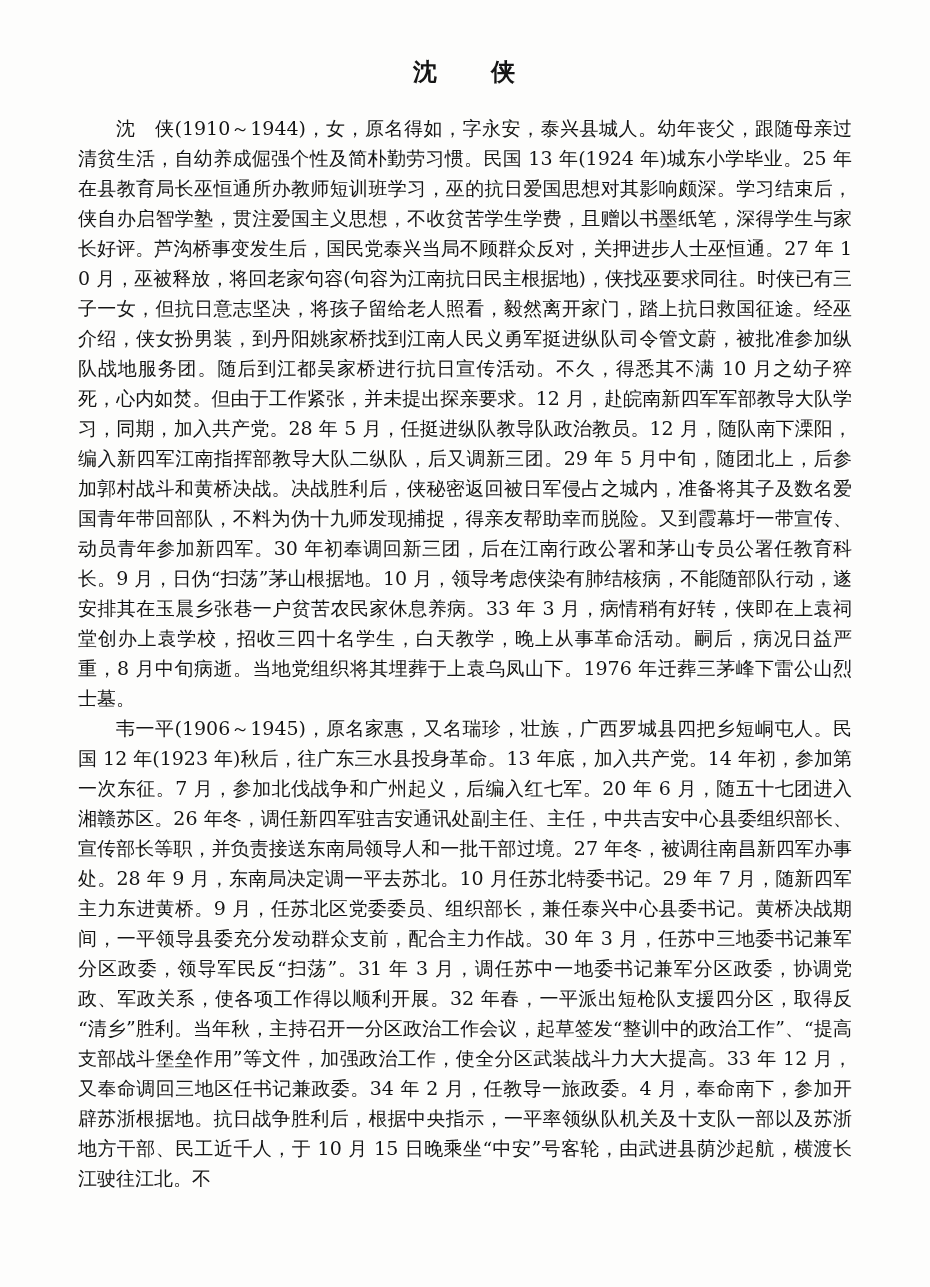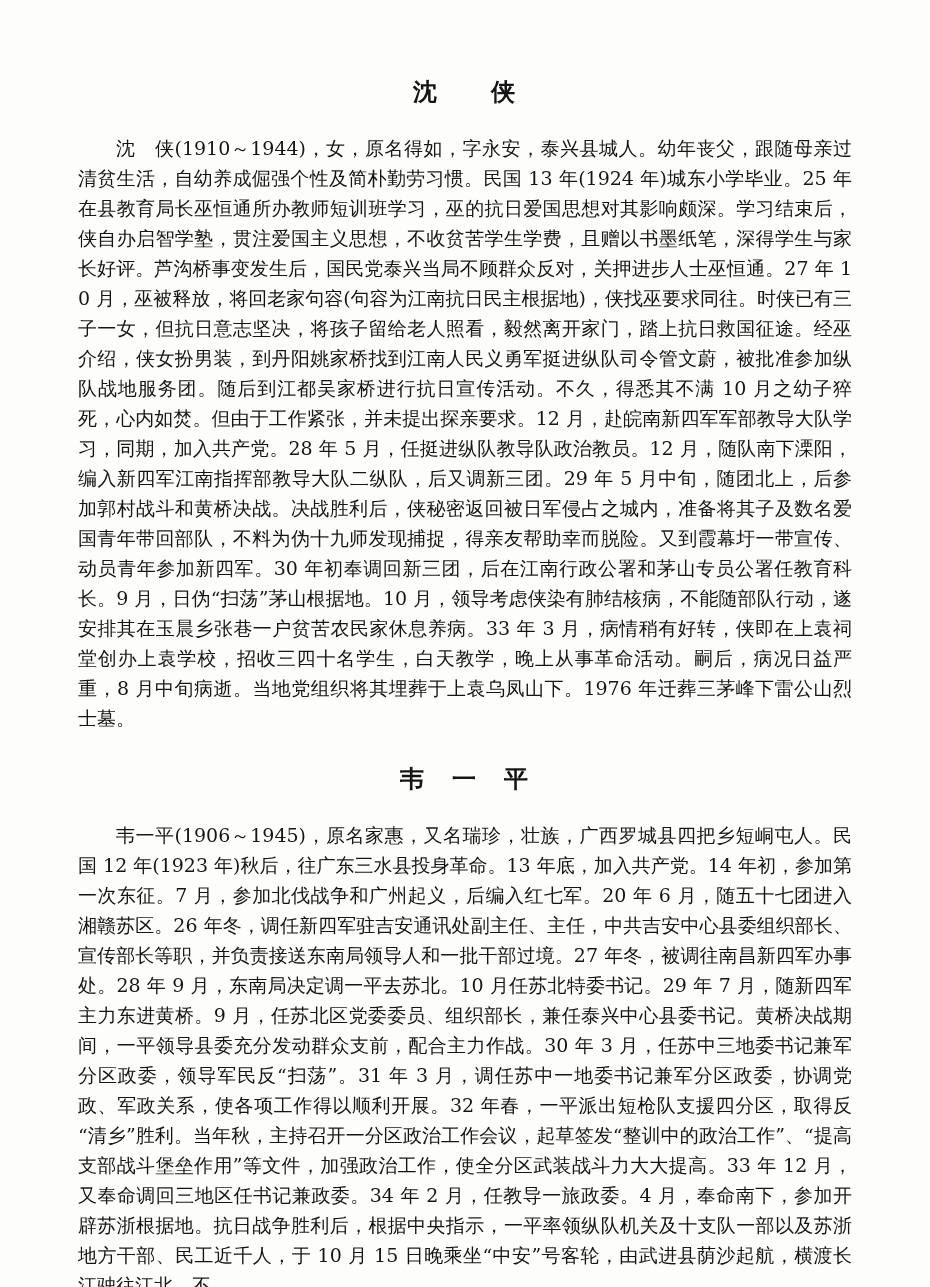--- a/index.html
+++ b/index.html
@@ -11,21 +11,21 @@
   }
   .page {
     position: relative;
     width: 930px;
     height: 1287px;
     margin: 0 auto;
     background: #fdfdfc;
     color: #151515;
     font-family: "DejaVu Serif", "Liberation Serif", serif;
     box-sizing: border-box;
-    padding: 78px 78px 0 78px;
+    padding: 58px 78px 0 78px;
     overflow: hidden;
   }
   .entry {
     margin: 0;
   }
   .entry-title {
     margin: 0 0 26px 0;
     text-align: center;
     font-size: 24px;
     font-weight: 700;
@@ -49,17 +49,16 @@
 <body>
 
 <div class="page">
 
   <section class="entry">
     <h2 class="entry-title">沈　　侠</h2>
     <p class="entry-body">沈　侠(1910～1944)，女，原名得如，字永安，泰兴县城人。幼年丧父，跟随母亲过清贫生活，自幼养成倔强个性及简朴勤劳习惯。民国 13 年(1924 年)城东小学毕业。25 年在县教育局长巫恒通所办教师短训班学习，巫的抗日爱国思想对其影响颇深。学习结束后，侠自办启智学塾，贯注爱国主义思想，不收贫苦学生学费，且赠以书墨纸笔，深得学生与家长好评。芦沟桥事变发生后，国民党泰兴当局不顾群众反对，关押进步人士巫恒通。27 年 10 月，巫被释放，将回老家句容(句容为江南抗日民主根据地)，侠找巫要求同往。时侠已有三子一女，但抗日意志坚决，将孩子留给老人照看，毅然离开家门，踏上抗日救国征途。经巫介绍，侠女扮男装，到丹阳姚家桥找到江南人民义勇军挺进纵队司令管文蔚，被批准参加纵队战地服务团。随后到江都吴家桥进行抗日宣传活动。不久，得悉其不满 10 月之幼子猝死，心内如焚。但由于工作紧张，并未提出探亲要求。12 月，赴皖南新四军军部教导大队学习，同期，加入共产党。28 年 5 月，任挺进纵队教导队政治教员。12 月，随队南下溧阳，编入新四军江南指挥部教导大队二纵队，后又调新三团。29 年 5 月中旬，随团北上，后参加郭村战斗和黄桥决战。决战胜利后，侠秘密返回被日军侵占之城内，准备将其子及数名爱国青年带回部队，不料为伪十九师发现捕捉，得亲友帮助幸而脱险。又到霞幕圩一带宣传、动员青年参加新四军。30 年初奉调回新三团，后在江南行政公署和茅山专员公署任教育科长。9 月，日伪“扫荡”茅山根据地。10 月，领导考虑侠染有肺结核病，不能随部队行动，遂安排其在玉晨乡张巷一户贫苦农民家休息养病。33 年 3 月，病情稍有好转，侠即在上袁祠堂创办上袁学校，招收三四十名学生，白天教学，晚上从事革命活动。嗣后，病况日益严重，8 月中旬病逝。当地党组织将其埋葬于上袁乌凤山下。1976 年迁葬三茅峰下雷公山烈士墓。</p>
   </section>
 
   <section class="entry">
-    <h2 class="entry-title">韦　一　平</h2>
     <p class="entry-body">韦一平(1906～1945)，原名家惠，又名瑞珍，壮族，广西罗城县四把乡短峒屯人。民国 12 年(1923 年)秋后，往广东三水县投身革命。13 年底，加入共产党。14 年初，参加第一次东征。7 月，参加北伐战争和广州起义，后编入红七军。20 年 6 月，随五十七团进入湘赣苏区。26 年冬，调任新四军驻吉安通讯处副主任、主任，中共吉安中心县委组织部长、宣传部长等职，并负责接送东南局领导人和一批干部过境。27 年冬，被调往南昌新四军办事处。28 年 9 月，东南局决定调一平去苏北。10 月任苏北特委书记。29 年 7 月，随新四军主力东进黄桥。9 月，任苏北区党委委员、组织部长，兼任泰兴中心县委书记。黄桥决战期间，一平领导县委充分发动群众支前，配合主力作战。30 年 3 月，任苏中三地委书记兼军分区政委，领导军民反“扫荡”。31 年 3 月，调任苏中一地委书记兼军分区政委，协调党政、军政关系，使各项工作得以顺利开展。32 年春，一平派出短枪队支援四分区，取得反“清乡”胜利。当年秋，主持召开一分区政治工作会议，起草签发“整训中的政治工作”、“提高支部战斗堡垒作用”等文件，加强政治工作，使全分区武装战斗力大大提高。33 年 12 月，又奉命调回三地区任书记兼政委。34 年 2 月，任教导一旅政委。4 月，奉命南下，参加开辟苏浙根据地。抗日战争胜利后，根据中央指示，一平率领纵队机关及十支队一部以及苏浙地方干部、民工近千人，于 10 月 15 日晚乘坐“中安”号客轮，由武进县荫沙起航，横渡长江驶往江北。不</p>
   </section>
 
 </div>
 
 </body></html>

